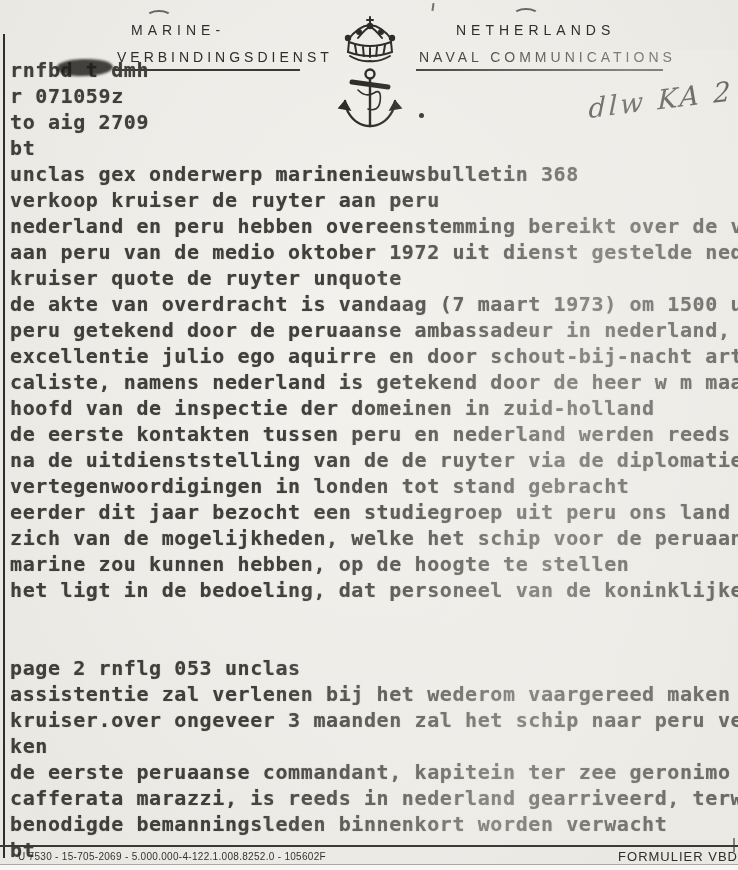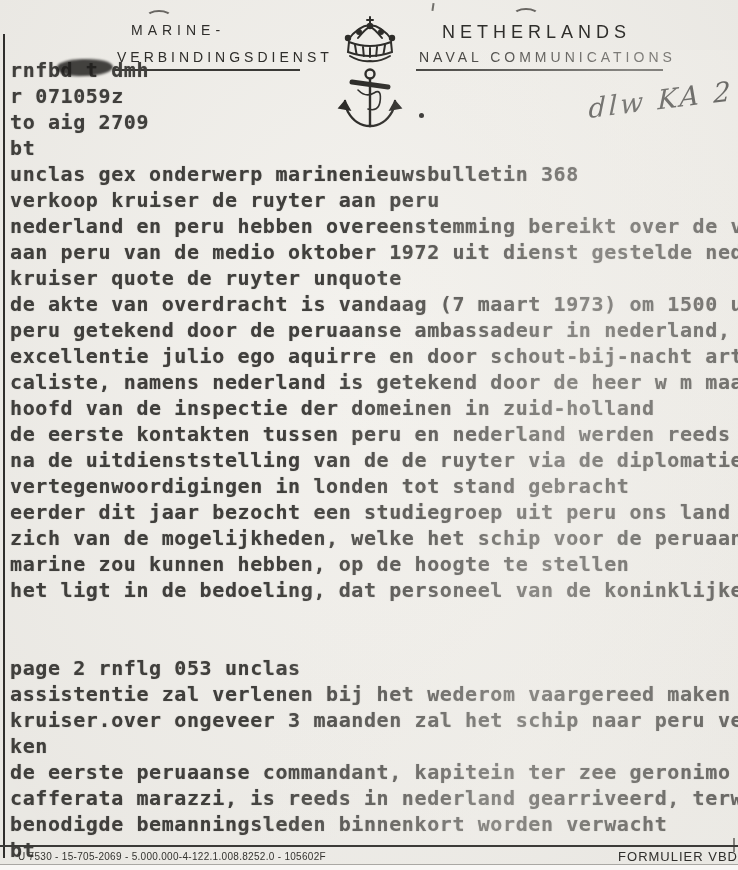--- a/index.html
+++ b/index.html
@@ -31,22 +31,22 @@
   }
   .hdr-line2-left {
     position: absolute; left: 117px; top: 49px;
     font-size: 14px; letter-spacing: 4px; color: #2f2e2b;
   }
   .hdr-underline-left {
     position: absolute; left: 114px; top: 69px;
     width: 186px; height: 2px; background: #3a3936;
   }
   .hdr-line1-right {
-    position: absolute; left: 442px; top: 22px;
-    font-size: 18px; letter-spacing: 5px; color: #2f2e2b;
+    position: absolute; left: 456px; top: 22px;
+    font-size: 14px; letter-spacing: 5px; color: #2f2e2b;
   }
   .hdr-line2-right {
     position: absolute; left: 419px; top: 49px;
     font-size: 14px; letter-spacing: 4px; color: #2f2e2b;
   }
   .hdr-underline-right {
     position: absolute; left: 416px; top: 69px;
     width: 247px; height: 2px; background: #3a3936;
   }
 

